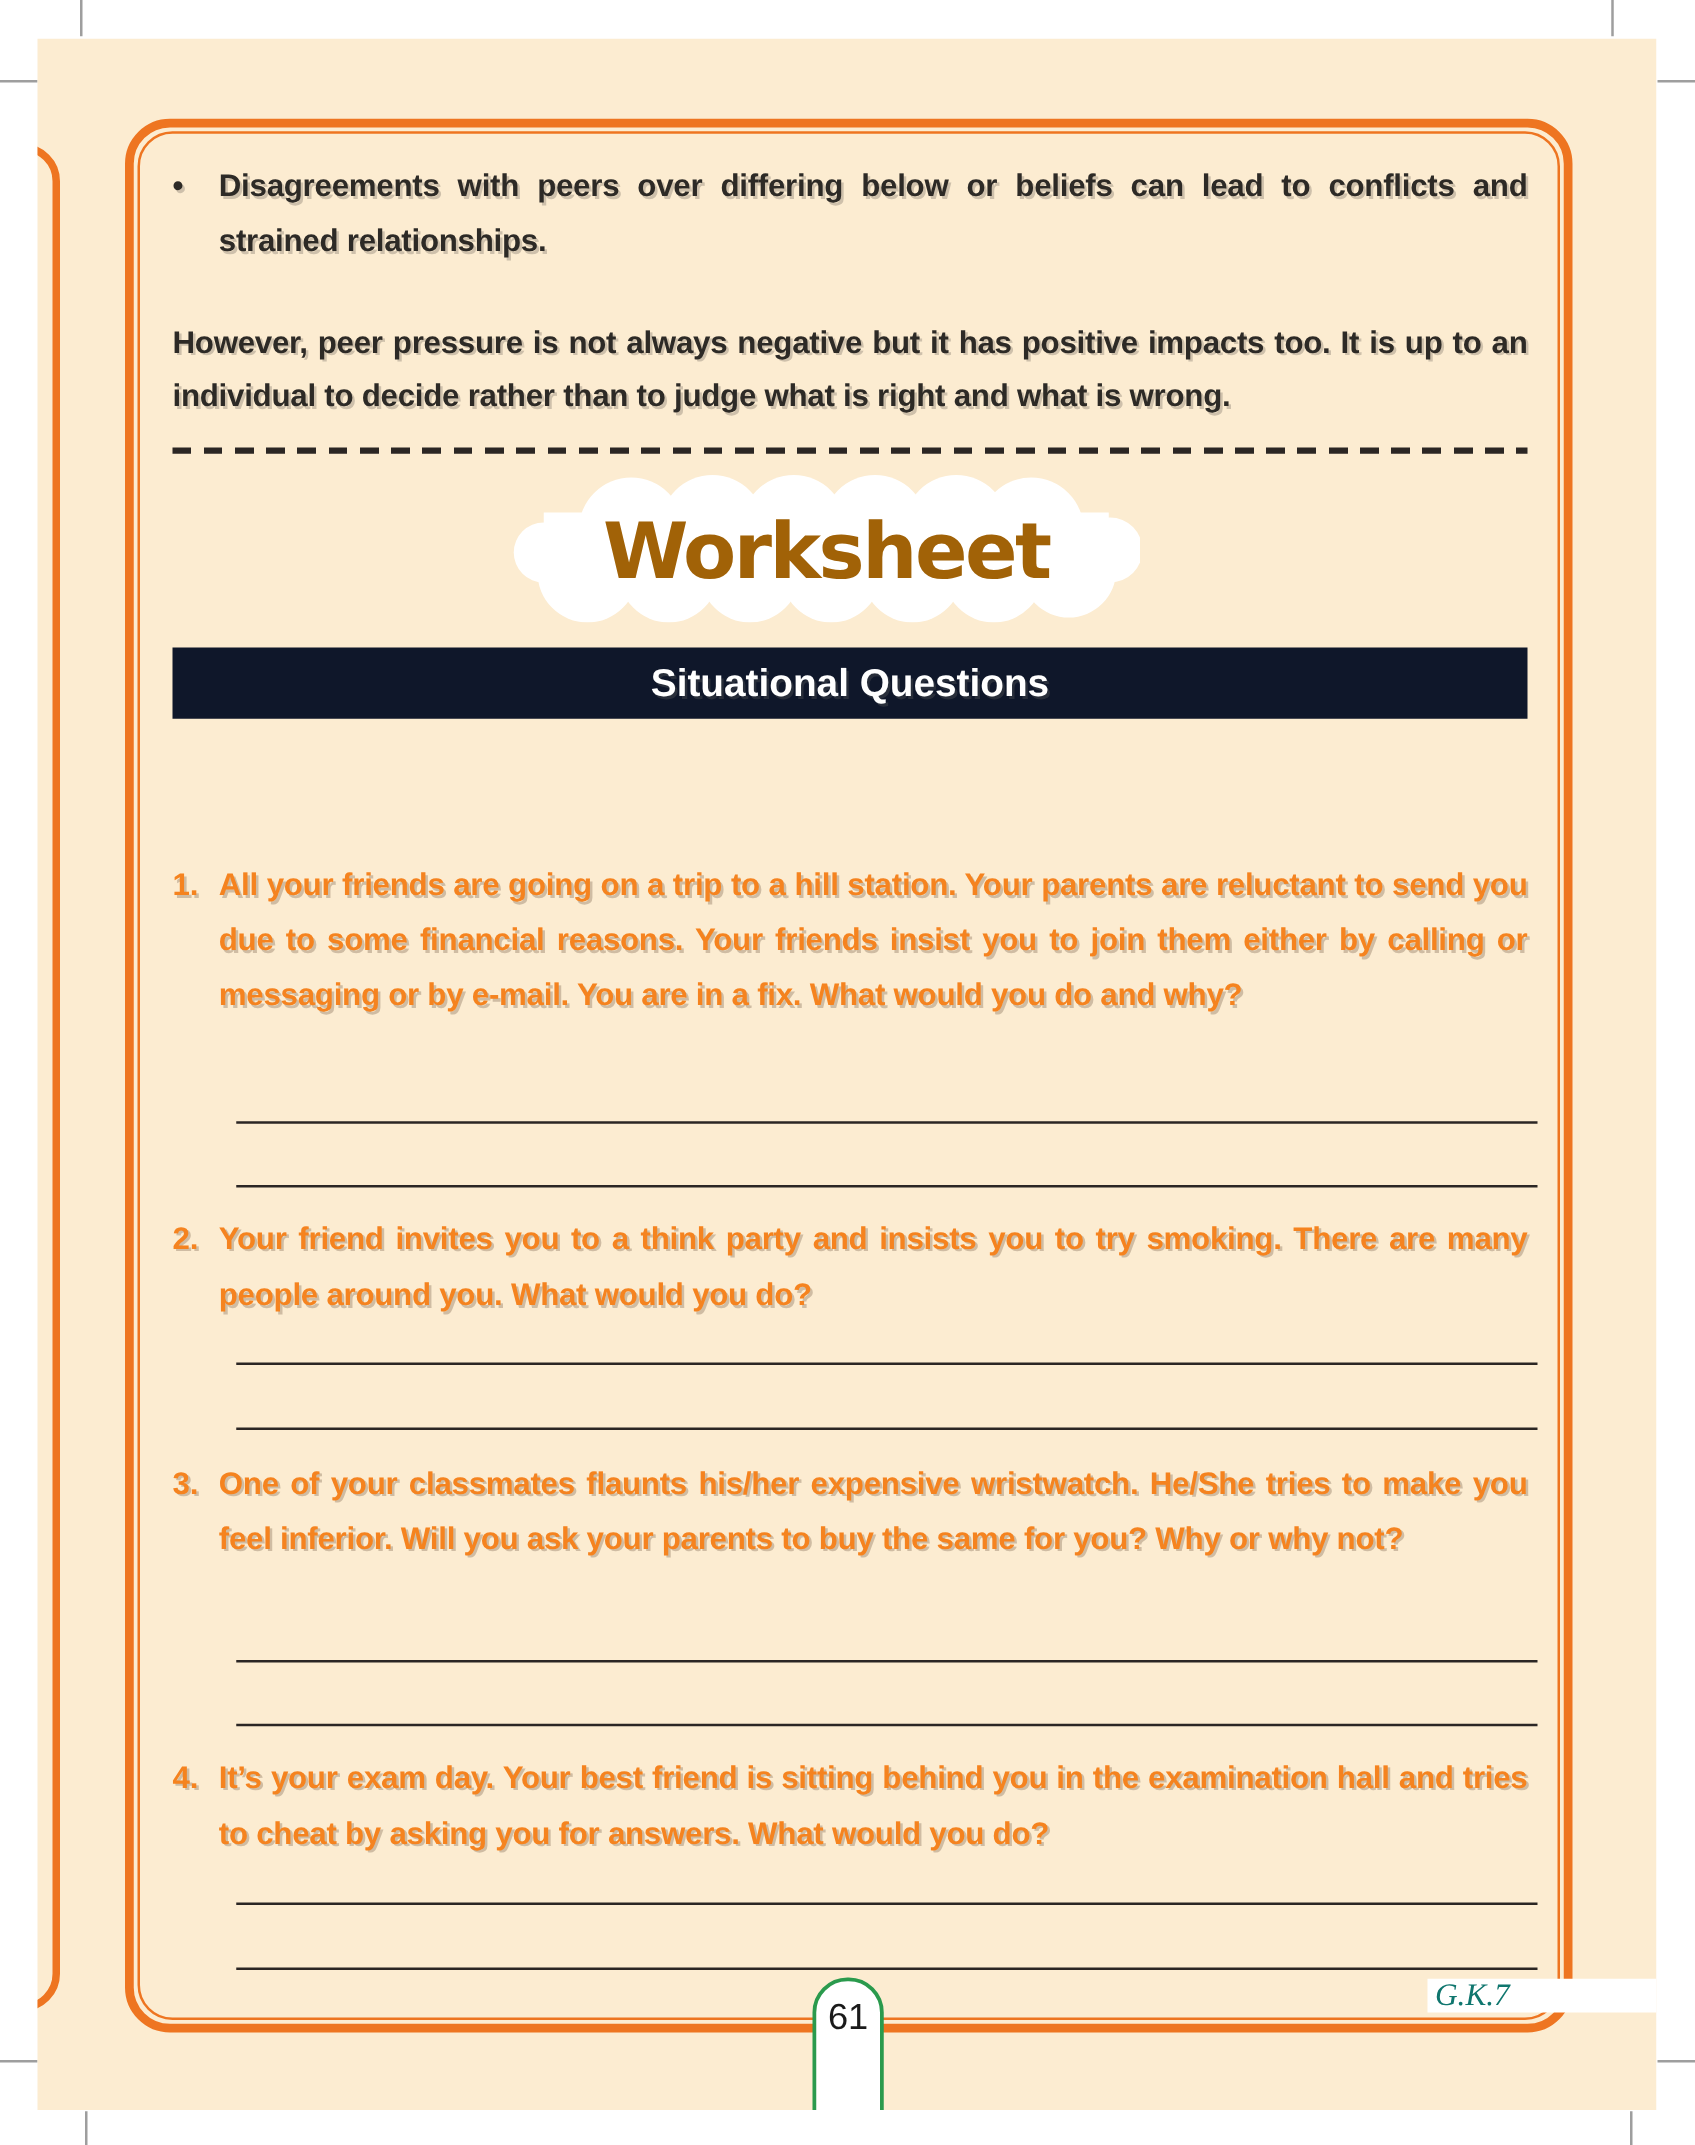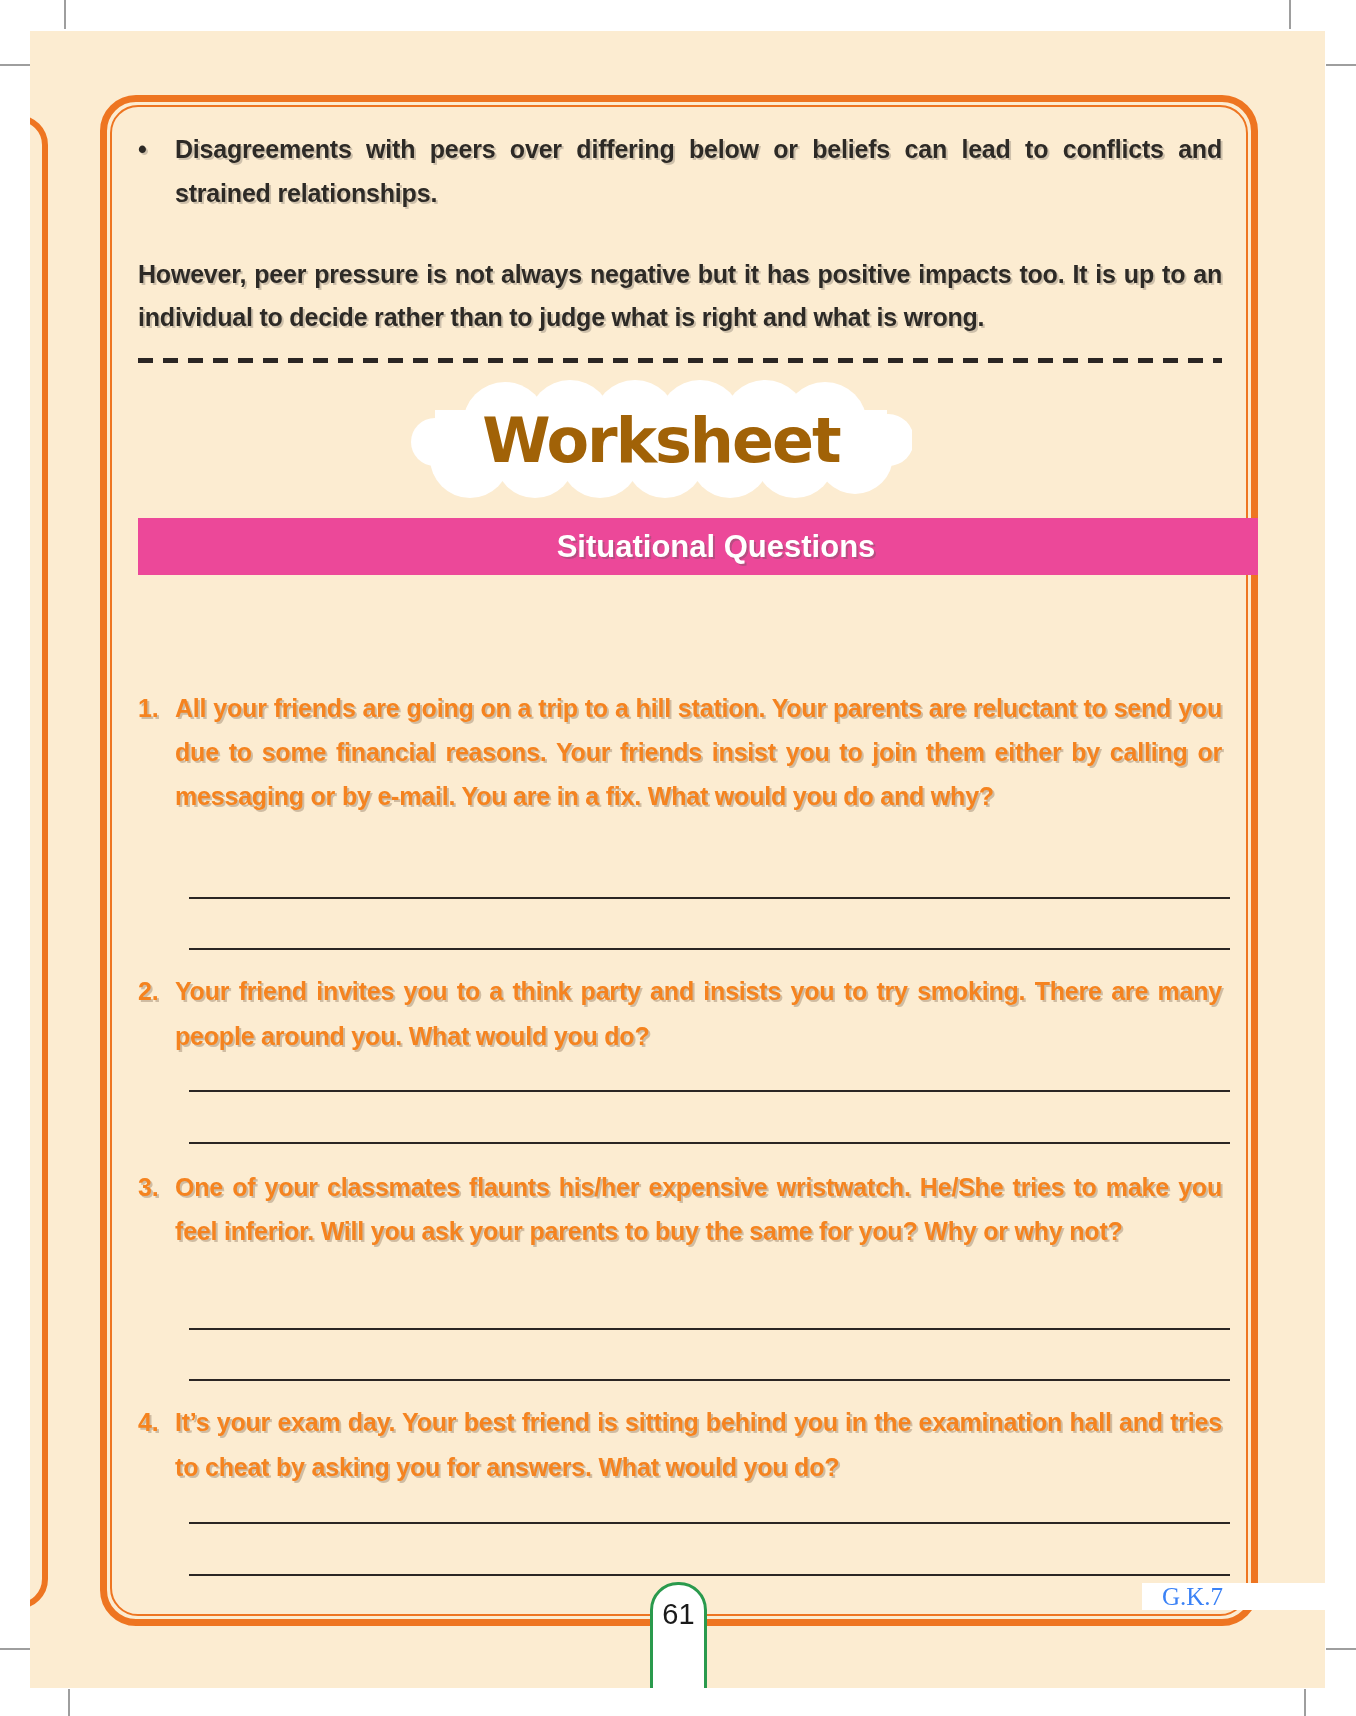--- a/index.html
+++ b/index.html
@@ -24,40 +24,40 @@
   #bullet-glyph{flex:0 0 37px;}
   #bullet-text{flex:1;}
   #intro-para{position:absolute;left:108px;top:194px;width:1084px;line-height:43px;margin-top:28px;}
   #dashed{position:absolute;left:108px;top:327px;width:1084px;height:5px;
           background:repeating-linear-gradient(90deg,#2b2624 0 15px,transparent 15px 25px);}
   #cloud-wrap{position:absolute;left:380px;top:349px;width:502px;height:118px;}
   #cloud-wrap svg{position:absolute;left:0;top:0;}
   #worksheet-title{position:absolute;inset:0;display:flex;align-items:center;justify-content:center;
           font-family:"DejaVu Sans",sans-serif;font-weight:bold;font-size:62px;color:#a16207;
           letter-spacing:-2px;padding-top:2px;}
-  #banner{position:absolute;left:108px;top:487px;width:1084px;height:57px;background:#ec4899;
-          display:flex;align-items:center;justify-content:center;padding-left:36px;}
+  #banner{position:absolute;left:108px;top:487px;width:1084px;height:57px;background:#0f172a;
+          display:flex;align-items:center;justify-content:center;}
   #banner-text{color:#ffffff;font-weight:bold;font-size:31px;
           text-shadow:2px 2px 0 rgba(90,90,90,0.35);}
   #instructions{position:absolute;left:108px;top:556px;width:1084px;line-height:45px;}
   .question{position:absolute;left:108px;width:1084px;display:flex;}
   .qnum{flex:0 0 37px;}
   .qtext{flex:1;}
   #q1{top:655px;line-height:44px;}
   #q2{top:938px;line-height:45px;}
   #q3{top:1134px;line-height:44px;}
   #q4{top:1369px;line-height:45px;}
   .aline{position:absolute;left:159px;width:1041px;height:0;border-bottom:2.5px solid #2b2624;}
   #pill{position:absolute;left:620px;top:1551px;width:57px;height:160px;background:#ffffff;
         border:3px solid #2a9a4d;border-radius:28px;box-sizing:border-box;text-align:center;}
   #pill-num{font-size:29px;font-weight:normal;color:#1a1a1a;padding-top:13px;
         font-family:"Liberation Sans",sans-serif;}
   #gk-box{position:absolute;left:1112px;top:1552px;width:184px;height:27px;background:#ffffff;
         display:flex;align-items:center;}
-  #gk-label{font-family:"Liberation Serif",serif;font-size:25px;color:#3b82f6;padding-left:20px;}
+  #gk-label{font-family:"Liberation Serif",serif;font-size:25px;color:#0f766e;padding-left:6px;font-style:italic;}
 </style>
 </head>
 <body>
 
 <div id="canvas">
 
   <div class="cropmark" style="left:64px;top:0;width:2px;height:29px;"></div>
   <div class="cropmark" style="left:0;top:64px;width:30px;height:2px;"></div>
   <div class="cropmark" style="left:1289px;top:0;width:2px;height:29px;"></div>
   <div class="cropmark" style="left:1326px;top:64px;width:30px;height:2px;"></div>

